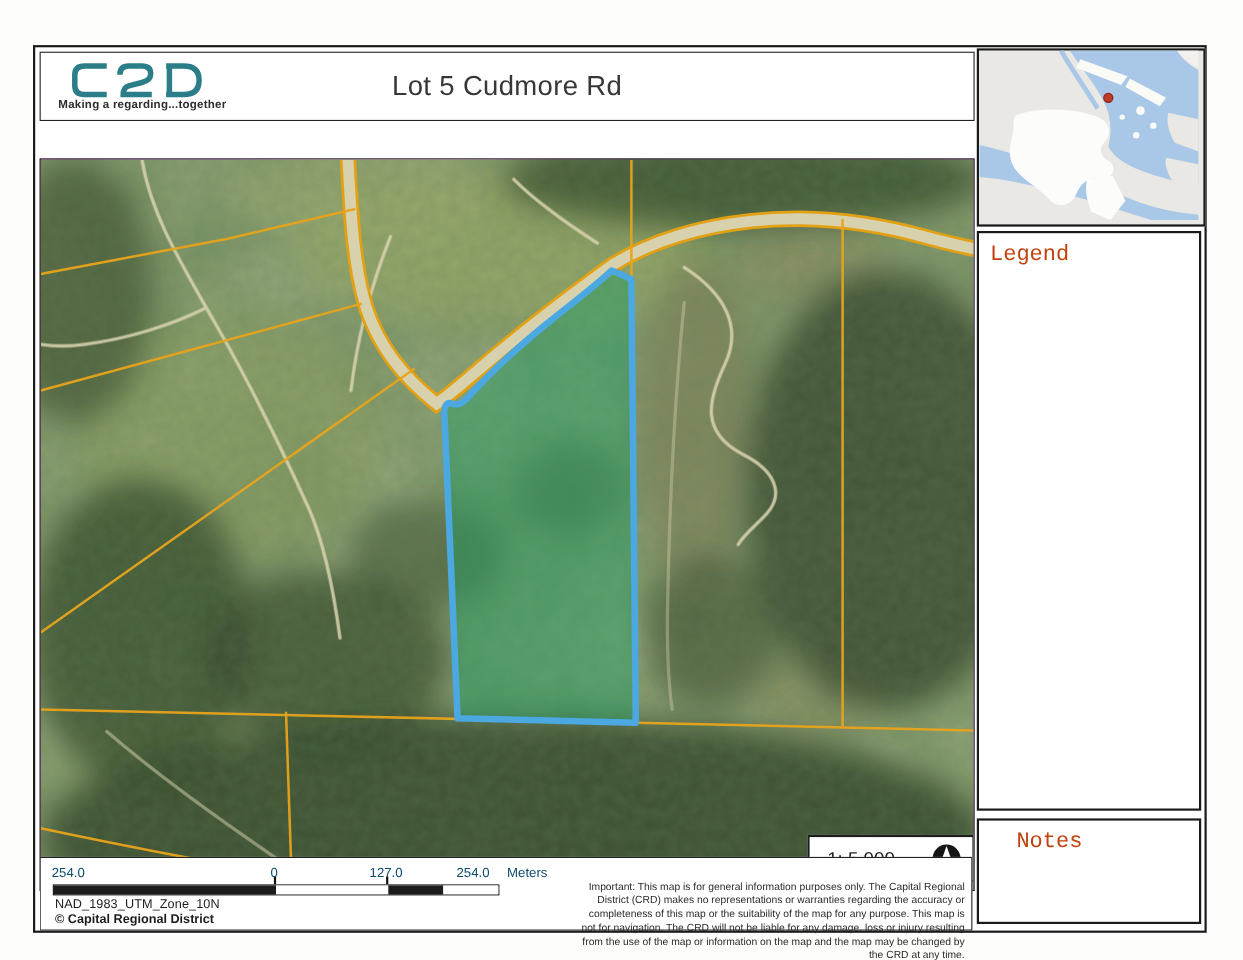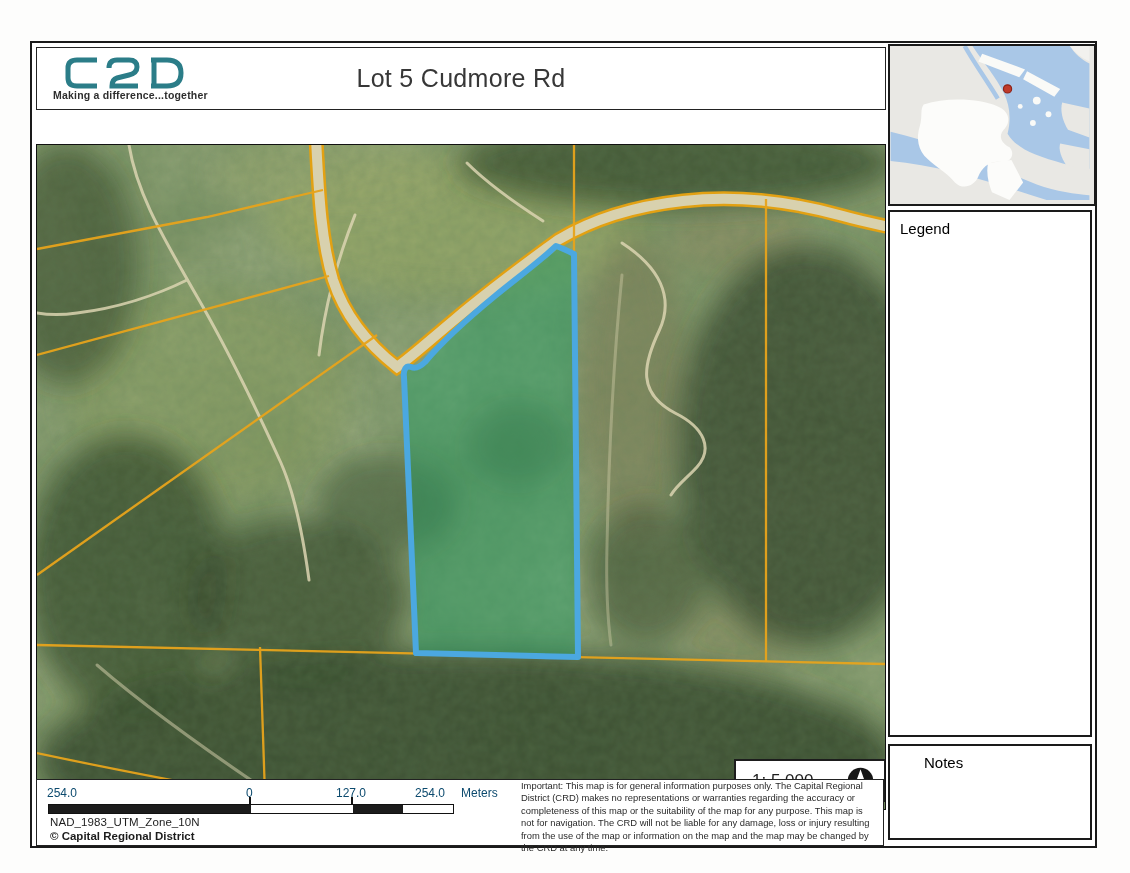--- a/index.html
+++ b/index.html
@@ -46,47 +46,47 @@
   .sb-label{font-size:12px;color:#0c4a6e;}
   .sb-bar{
     left:11px;top:24px;width:404px;height:8px;border:1px solid #111;
     display:flex;box-sizing:content-box;background:#fff;
   }
   .sb-seg{height:100%;}
   .sb-tick{width:2px;height:7px;background:#111;top:17px;}
   .sb-datum{left:13px;top:36px;font-size:11.5px;color:#1d1d1d;font-weight:normal;letter-spacing:.1px;}
   .sb-copy{left:13px;top:50px;font-size:11.5px;color:#1d1d1d;font-weight:bold;}
   .disclaimer{
-    right:6px;top:0;width:356px;text-align:left;
+    right:6px;top:20px;width:356px;text-align:right;
     font-size:9.4px;line-height:12.4px;color:#2a2a2a;
   }
   
   .inset-box{left:888px;top:44px;width:204px;height:158px;border:2px solid #1a1a1a;background:#e9e8e4;}
   .legend-box{left:888px;top:210px;width:204px;height:527px;border:2px solid #1a1a1a;background:#fff;box-sizing:border-box;}
   .notes-box{left:888px;top:744px;width:204px;height:96px;border:2px solid #1a1a1a;background:#fff;box-sizing:border-box;padding-left:24px;}
-  .panel-title{font-size:15px;color:#000000;padding:8px 0 0 10px;}
+  .panel-title{font-size:20px;color:#c2410c;padding:8px 0 0 10px;font-family:Liberation Mono, monospace;}
   svg{display:block;}
 </style>
 </head>
 <body>
 
 <div class="abs page-border"></div>
 
 <div class="abs header-box">
   <div class="abs logo-block">
     <span class="sr">CRD</span>
     <svg width="160" height="36" viewBox="0 0 160 36">
       <g fill="none" stroke="#2b7d88" stroke-width="5">
         <path d="M38,5 H18 Q9,5 9,13 V23 Q9,31 18,31 H38"></path>
         <path d="M50,13 Q50,5 58,5 H70 Q78,5 78,12 Q78,18 70,20 L58,23 Q53,24.5 53,31 H79"></path>
         <path d="M92,5 H108 Q122,5 122,18 Q122,31 108,31 H92 M95,5 V31"></path>
       </g>
     </svg>
   </div>
-  <div class="abs tagline">Making a difference...together</div>
+  <div class="abs tagline">Making a regarding...together</div>
   <div class="abs map-title">Lot 5 Cudmore Rd</div>
 </div>
 
 <div class="abs map-box">
   <svg width="848" height="664" viewBox="0 0 848 664">
     <defs>
       <filter id="turbLight" x="0" y="0" width="100%" height="100%">
         <feTurbulence type="fractalNoise" baseFrequency="0.007" numOctaves="4" seed="4"></feTurbulence>
         <feColorMatrix type="matrix" values="0 0 0 0 0.72  0 0 0 0 0.76  0 0 0 0 0.52  0 0 0 0.5 0"></feColorMatrix>
       </filter>

